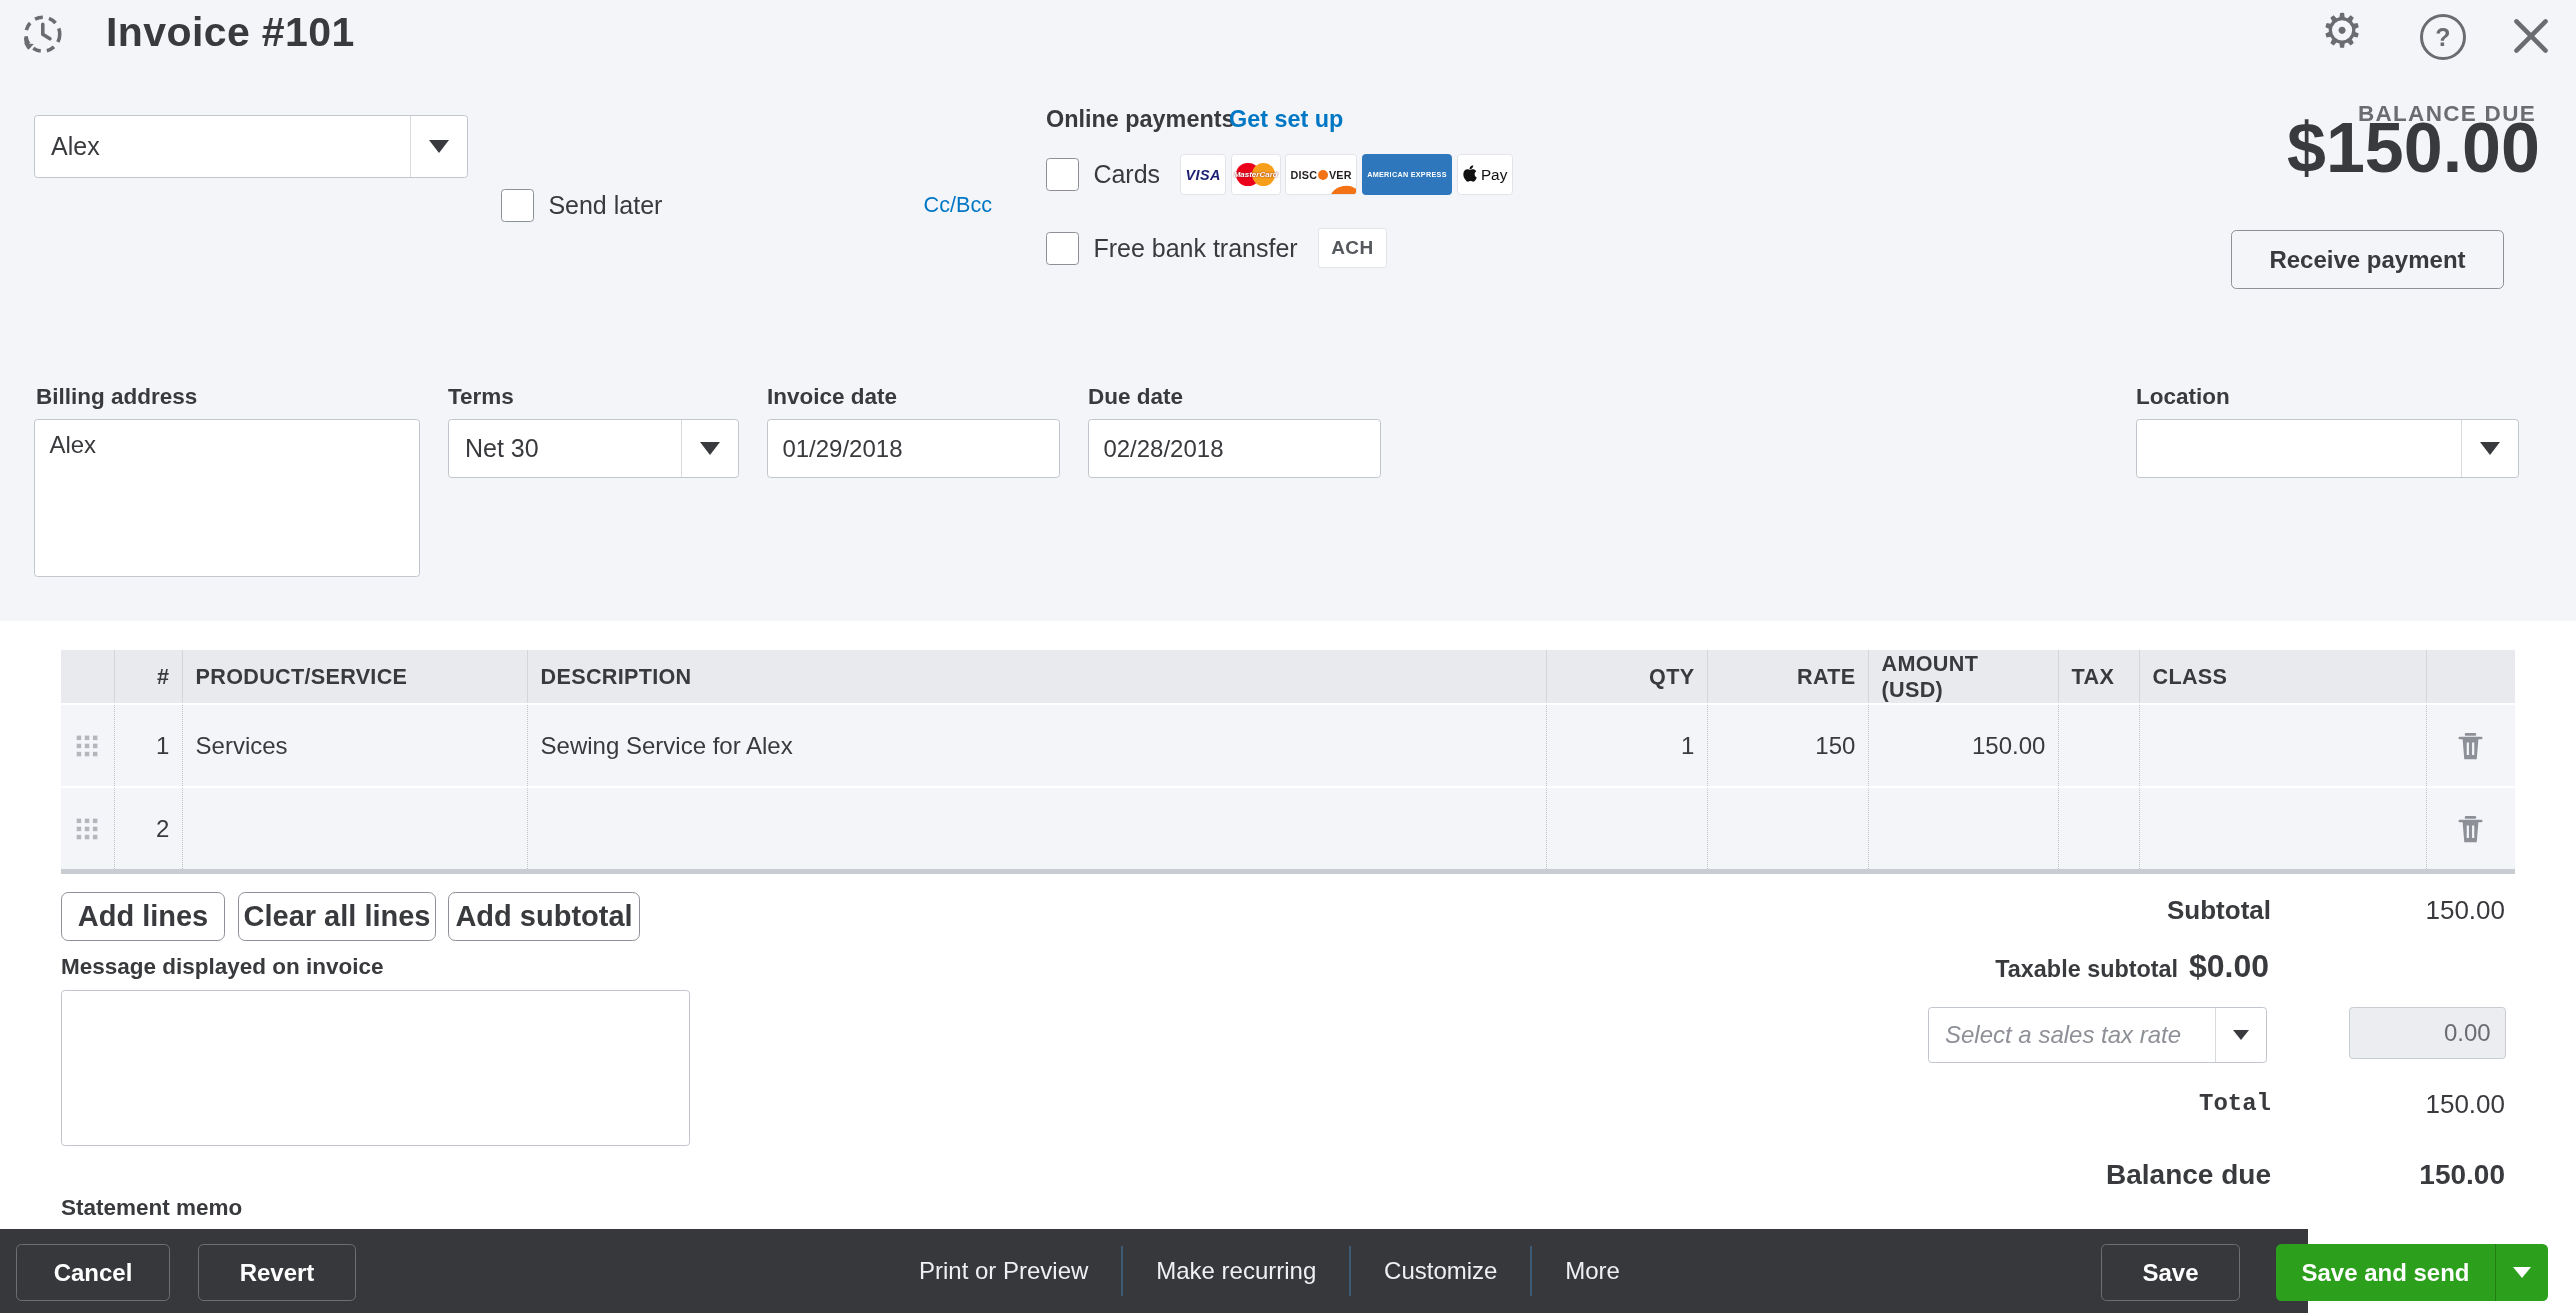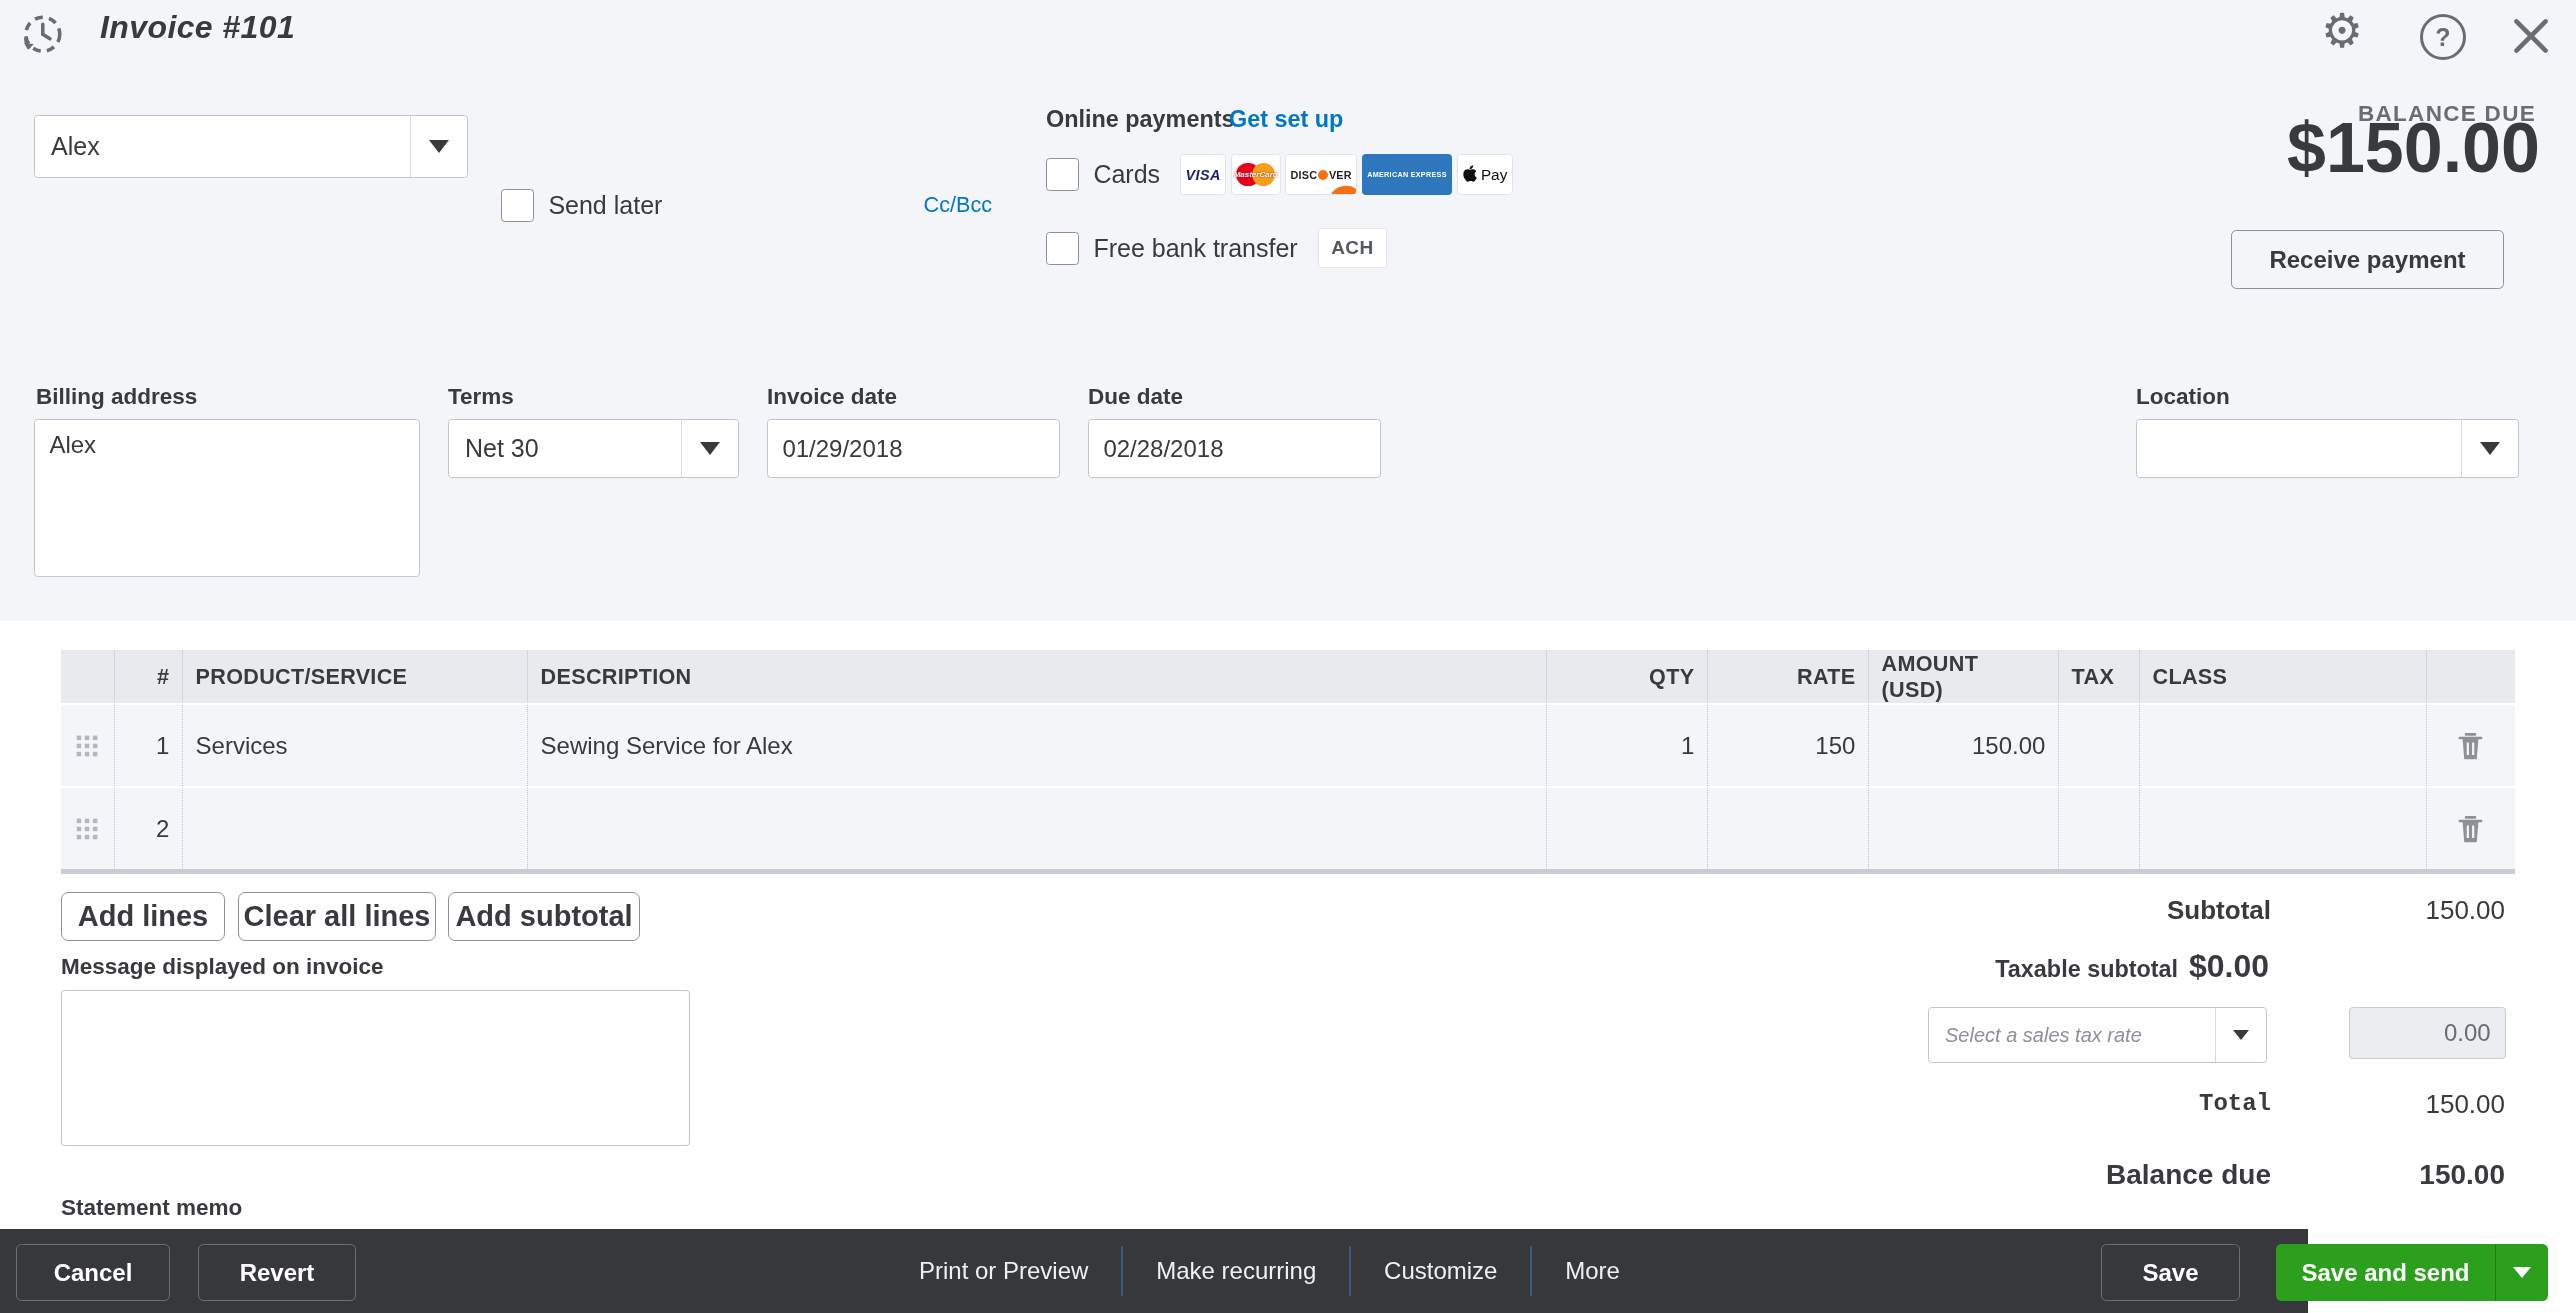--- a/index.html
+++ b/index.html
@@ -1,28 +1,28 @@
 <!DOCTYPE html>
 <html style="font-size:14.4px"><head>
 <meta charset="utf-8">
 <style>
   html,body{margin:0;padding:0;}
   .page{position:relative;width:2576px;height:1313px;background:#ffffff;
         font-family:"Liberation Sans",sans-serif;color:#393a3d;overflow:hidden;}
   .abs{position:absolute;}
   
   .top{position:absolute;top:0;left:0;width:2576px;height:621px;background:#f4f5f8;}
-  .page-title{position:absolute;left:100px;top:9px;font-size:32px;font-weight:600;letter-spacing:0.4px;font-style:italic;}
+  .page-title{position:absolute;left:106px;top:9px;font-size:41px;font-weight:600;letter-spacing:0.4px;}
   .hicon{position:absolute;top:14.4px;color:#6b6c72;cursor:pointer;}
   .help-circle{width:40px;height:40px;border:3.6px solid #6b6c72;border-radius:50%;
                display:flex;align-items:center;justify-content:center;font-size:25px;font-weight:700;color:#6b6c72;}
   
   .sel{background:#fff;border:1.8px solid #c1c5cc;border-radius:3.6px;display:flex;align-items:stretch;box-sizing:border-box;}
   .sel .val{flex:1;display:flex;align-items:center;padding:0 16px;font-size:25px;color:#393a3d;overflow:hidden;white-space:nowrap;}
-  .sel .val.placeholder{font-style:italic;color:#8d9096;font-size:20px;}
+  .sel .val.placeholder{font-style:italic;color:#8d9096;font-size:24px;}
   .sel .caret-seg{width:56px;border-left:1.8px solid #d8dade;display:flex;align-items:center;justify-content:center;}
   .tri{width:0;height:0;border-left:10px solid transparent;border-right:10px solid transparent;border-top:13.5px solid #393a3d;}
   .tinput{background:#fff;border:1.8px solid #c1c5cc;border-radius:3.6px;box-sizing:border-box;
           font-family:"Liberation Sans",sans-serif;font-size:24px;color:#393a3d;padding:0 14.4px;}
   .tinput::placeholder{font-style:italic;color:#9095a0;}
   textarea.tinput{padding:10.8px 14.4px;resize:none;}
   .checkbox{width:33px;height:33px;background:#fff;border:1.8px solid #8d9096;border-radius:3.6px;box-sizing:border-box;cursor:pointer;flex:none;}
   .cb-label{font-size:25px;color:#393a3d;margin-left:14.4px;white-space:nowrap;}
   .field-label{font-size:22.5px;font-weight:600;color:#393a3d;}
   .link{color:#0077c5;cursor:pointer;}

